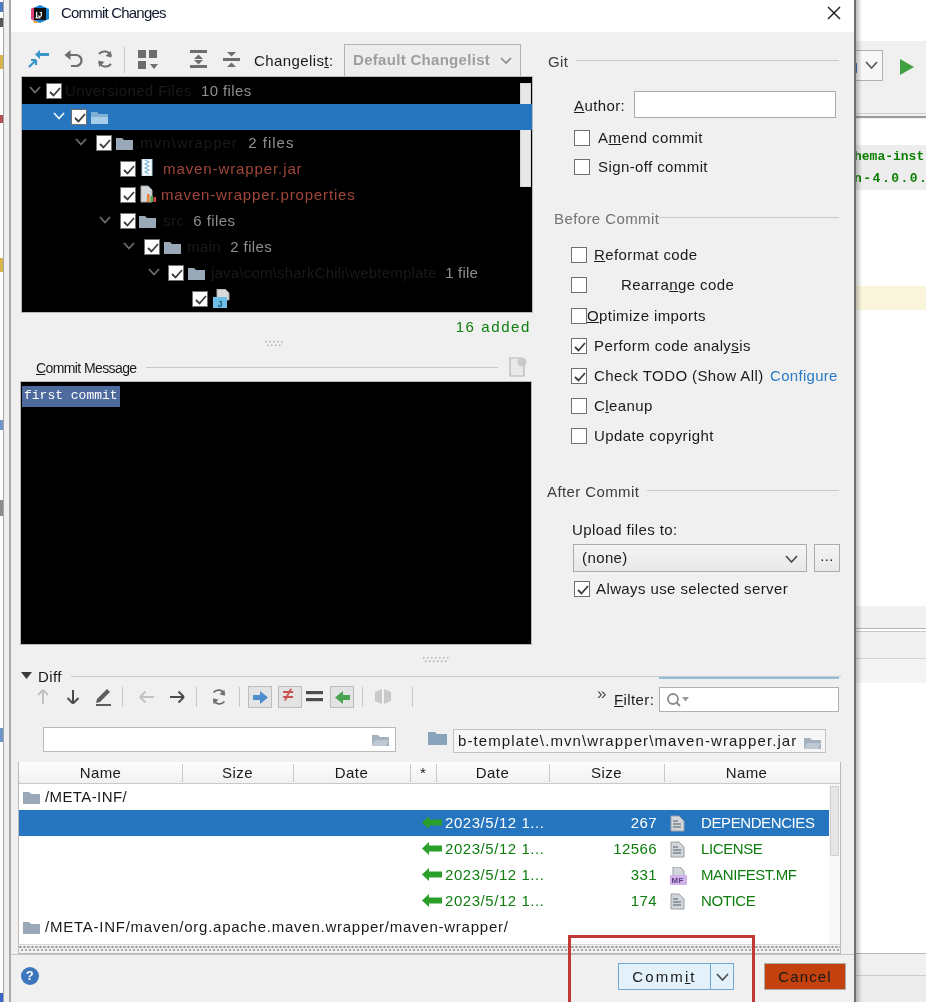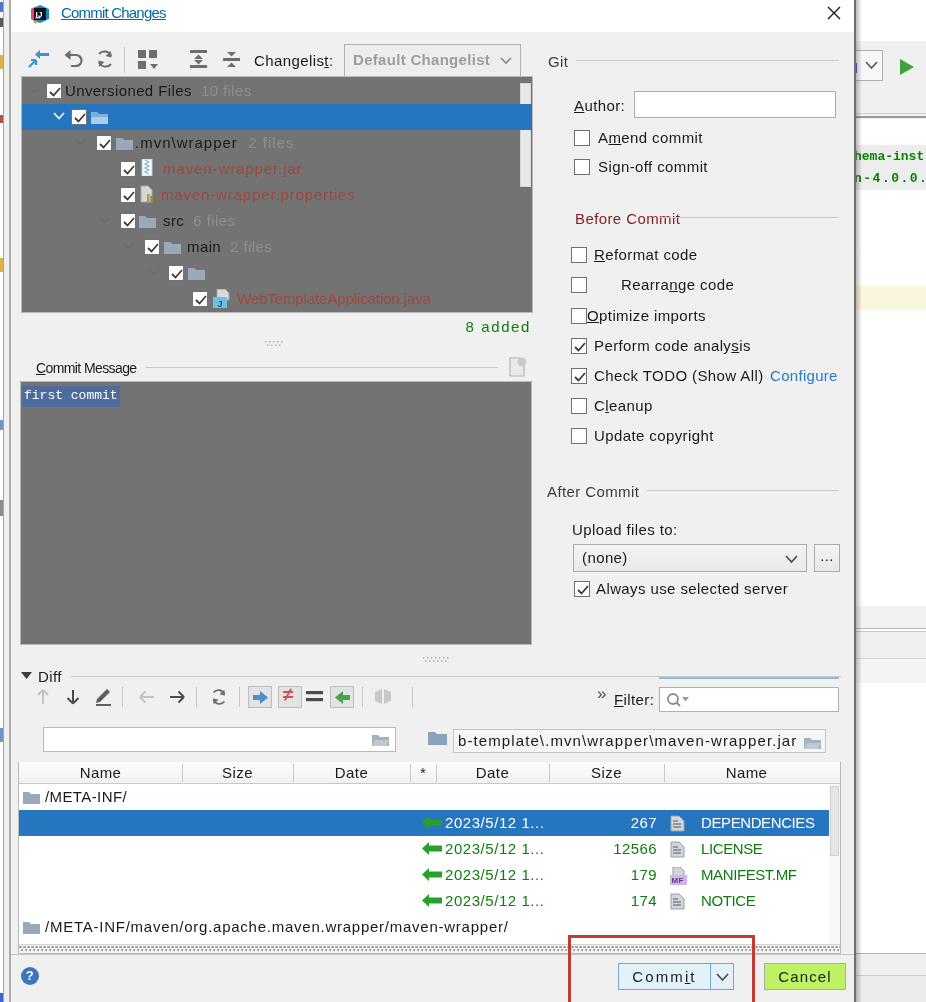--- a/index.html
+++ b/index.html
@@ -6,37 +6,37 @@
   html,body { width:926px; height:1002px; overflow:hidden; }
   body { font-family:"Liberation Sans", sans-serif; font-size:15px; color:#1a1a1a; background:#fff; position:relative; letter-spacing:0.4px; }
   .abs { position:absolute; }
   
   #bgleft { left:0; top:0; width:10px; height:1002px; background:#fff; }
   #bgright { left:854px; top:0; width:72px; height:1002px; background:#fff; }
   
   #dlg { left:10px; top:0; width:844px; height:1002px; background:#f0f0f0; border-left:1px solid #ababab; }
   #title { left:0; top:0; width:844px; height:32px; background:#fff; }
   .hline { height:1px; background:#c9c9c9; }
-  .panelborder { border:1px solid #b9b9b9; background:#737373; }
+  .panelborder { border:1px solid #b9b9b9; background:#000000; }
   .cb { position:absolute; width:16px; height:16px; background:#fff; border:1px solid #707070; }
   .cb svg { position:absolute; left:0px; top:0px; }
   .gray { color:#8f8f8f; }
   .rust { color:#a1463a; }
   .green { color:#0e7d0e; }
   .row { position:absolute; height:26px; line-height:26px; white-space:nowrap; }
   .sep { position:absolute; width:1px; background:#c5c5c5; }
   .ibox { position:absolute; width:24px; height:22px; background:#e3e3e3; border:1px solid #bdbdbd; }
 </style>
 </head>
 <body>
 <div id="bgleft" class="abs"></div>
 <div id="bgright" class="abs"></div>
 <div id="dlg" class="abs">
   <div id="title" class="abs"></div>
-  <div class="abs" style="left:50px; top:4px; font-size:15px; color:#0369a1; letter-spacing:-0.8px;text-decoration:underline;">Commit Changes</div>
+  <div class="abs" style="left:50px; top:4px; font-size:15px; color:#0f172a; letter-spacing:-0.8px;">Commit Changes</div>
 
   <svg class="abs" style="left:20px; top:5px;" width="18" height="18">
     <polygon points="9,0 18,4 18,14 9,18 0,14 0,4" fill="#1886d8"></polygon>
     <polygon points="0,4 4,2 4,16 0,14" fill="#e2447a"></polygon>
     <polygon points="2,15 8,18 3,18" fill="#f59a28"></polygon>
     <rect x="3" y="3" width="12" height="12" fill="#111"></rect>
     <text x="4.5" y="12" font-size="8" font-weight="bold" fill="#fff" font-family="Liberation Sans">IJ</text>
     <rect x="4.5" y="12.2" width="5" height="1.2" fill="#fff"></rect>
   </svg>
 
@@ -87,21 +87,21 @@
   <div class="abs panelborder" style="left:10px; top:76px; width:512px; height:237px;"></div>
   <div class="abs" style="left:509px; top:83px; width:11px; height:104px; background:#e8e8e8; border:1px solid #d5d5d5;"></div>
   <div class="row" style="left:11px; top:104px; width:510px; background:#2675bf;"></div>
 
   <div class="row" style="left:54px; top:78px;">Unversioned Files&nbsp; <span class="gray">10 files</span></div>
   <div class="row" style="left:124px; top:130px; letter-spacing:1.0px;">.mvn\wrapper&nbsp; <span class="gray">2 files</span></div>
   <div class="row rust" style="left:152px; top:156px; letter-spacing:0.9px;">maven-wrapper.jar</div>
   <div class="row rust" style="left:150px; top:182px; letter-spacing:0.85px;">maven-wrapper.properties</div>
   <div class="row" style="left:152px; top:208px;">src&nbsp; <span class="gray">6 files</span></div>
   <div class="row" style="left:176px; top:234px;">main&nbsp; <span class="gray">2 files</span></div>
-  <div class="row rust" style="left:226px; top:286px; letter-spacing:-0.1px;">WebTemplateApplication.java</div>
+  <div class="row" style="left:200px; top:260px; letter-spacing:0.2px;">java\com\sharkChili\webtemplate&nbsp; <span class="gray">1 file</span></div>
 
   <svg class="abs" style="left:18px; top:86px;" width="12" height="8">
       <path d="M1 1 L6 6.5 L11 1" stroke="#6e6e6e" stroke-width="1.8" fill="none"></path>
     </svg>
   <svg class="abs" style="left:42px; top:112px;" width="12" height="8">
       <path d="M1 1 L6 6.5 L11 1" stroke="#e8f1f8" stroke-width="1.8" fill="none"></path>
     </svg>
   <svg class="abs" style="left:64px; top:138px;" width="12" height="8">
       <path d="M1 1 L6 6.5 L11 1" stroke="#6e6e6e" stroke-width="1.8" fill="none"></path>
     </svg>
@@ -189,21 +189,21 @@
     <rect x="10.4" y="11" width="2.6" height="6" fill="#53a653"></rect>
     <rect x="13.4" y="12" width="2.6" height="5" fill="#d24a43"></rect>
   </svg>
 
   <svg class="abs" style="left:202px; top:289px;" width="18" height="19">
     <path d="M4 0 L12 0 L16 4 L16 11 L4 11 Z" fill="#d9d9d9" stroke="#a5a5a5"></path>
     <rect x="0" y="8" width="14" height="11" fill="#6cc0e8"></rect>
     <text x="4.5" y="17.5" font-size="9" font-weight="bold" fill="#20566e" font-family="Liberation Sans">J</text>
   </svg>
 
-  <div class="abs" style="right:323px; top:318px; color:#0e7d0e; letter-spacing:1.6px;">8 added</div>
+  <div class="abs" style="right:323px; top:318px; color:#0e7d0e; letter-spacing:1.6px;">16 added</div>
 
   <svg class="abs" style="left:254px; top:341px;" width="20" height="6">
     <g fill="#b0b0b0">
         <rect x="0" y="0" width="1.5" height="1.5"></rect>
         <rect x="4" y="0" width="1.5" height="1.5"></rect>
         <rect x="8" y="0" width="1.5" height="1.5"></rect>
         <rect x="12" y="0" width="1.5" height="1.5"></rect>
         <rect x="16" y="0" width="1.5" height="1.5"></rect>
     <rect x="2" y="3.5" width="1.5" height="1.5"></rect>
         <rect x="6" y="3.5" width="1.5" height="1.5"></rect>
@@ -364,21 +364,21 @@
       <path d="M0 6.5 L7 0 L7 3.5 L20 3.5 L20 9.5 L7 9.5 L7 13 Z" fill="#2aa02a"></path>
     </svg>
 
   <div class="row" style="left:434px; top:810px; color:#fff; letter-spacing:0.55px;">2023/5/12 1...</div>
   <div class="row green" style="left:434px; top:836px; letter-spacing:0.55px;">2023/5/12 1...</div>
   <div class="row green" style="left:434px; top:862px; letter-spacing:0.55px;">2023/5/12 1...</div>
   <div class="row green" style="left:434px; top:888px; letter-spacing:0.55px;">2023/5/12 1...</div>
 
   <div class="row" style="left:520px; top:810px; width:126px; text-align:right; color:#fff;">267</div>
   <div class="row green" style="left:520px; top:836px; width:126px; text-align:right;">12566</div>
-  <div class="row green" style="left:520px; top:862px; width:126px; text-align:right;">179</div>
+  <div class="row green" style="left:520px; top:862px; width:126px; text-align:right;">331</div>
   <div class="row green" style="left:520px; top:888px; width:126px; text-align:right;">174</div>
 
   <svg class="abs" style="left:659px; top:815px;" width="15" height="17">
       <path d="M1 1 L9 1 L14 6 L14 16 L1 16 Z" fill="#d2d6da" stroke="#9aa0a6"></path>
       <path d="M3 6 L8 6 M3 9 L11 9 M3 12 L11 12" stroke="#7c868e" stroke-width="1.4"></path>
     </svg>
   <svg class="abs" style="left:659px; top:841px;" width="15" height="17">
       <path d="M1 1 L9 1 L14 6 L14 16 L1 16 Z" fill="#d2d6da" stroke="#9aa0a6"></path>
       <path d="M3 6 L8 6 M3 9 L11 9 M3 12 L11 12" stroke="#7c868e" stroke-width="1.4"></path>
     </svg>
@@ -404,33 +404,33 @@
     background-image:radial-gradient(circle at 1.5px 2px, #9a9a9a 1px, transparent 1.4px), radial-gradient(circle at 3.5px 5px, #9a9a9a 1px, transparent 1.4px); background-size:4px 7px;"></div>
 
   <div class="abs" style="left:0px; top:954px; width:844px; height:48px; background:#f0f0f0; border-top:1px solid #c3c3c3;"></div>
   <div class="abs" style="left:10px; top:967px; width:18px; height:18px; border-radius:50%; background:#3c77bd; color:#fff; font-size:13px; font-weight:bold; text-align:center; line-height:18px;">?</div>
   <div class="abs" style="left:607px; top:963px; width:93px; height:27px; background:#e3f1fb; border:1px solid #72a7d3; text-align:center; line-height:25px; letter-spacing:2.1px;">Comm<span style="text-decoration:underline">i</span>t</div>
   <div class="abs" style="left:699px; top:963px; width:24px; height:27px; background:#e3f1fb; border:1px solid #72a7d3;">
     <svg style="position:absolute;left:5px;top:9px;" width="13" height="9">
         <path d="M1 1 L6.5 7 L12 1" stroke="#4c4c4c" stroke-width="1.7" fill="none"></path>
       </svg>
   </div>
-  <div class="abs" style="left:753px; top:963px; width:82px; height:27px; background:#bef264; border:1px solid #acacac; text-align:center; line-height:25px; letter-spacing:1.1px;">Cancel</div>
+  <div class="abs" style="left:753px; top:963px; width:82px; height:27px; background:#c2410c; border:1px solid #acacac; text-align:center; line-height:25px; letter-spacing:1.1px;">Cancel</div>
 
   <div class="abs" style="left:557px; top:935px; width:187px; height:80px; border:3px solid #c23a34;"></div>
 
   <div class="abs" style="left:537px; top:53px; color:#3c3c3c;">Git</div>
   <div class="abs hline" style="left:565px; top:60px; width:263px;"></div>
   <div class="abs" style="left:563px; top:97px;"><span style="text-decoration:underline">A</span>uthor:</div>
   <div class="abs" style="left:623px; top:91px; width:202px; height:27px; background:#fff; border:1px solid #ababab;"></div>
   <div class="cb" style="left:563px; top:130px;"></div>
   <div class="abs" style="left:587px; top:129px;">A<span style="text-decoration:underline">m</span>end commit</div>
   <div class="cb" style="left:563px; top:159px;"></div>
   <div class="abs" style="left:587px; top:158px;">Si<span style="text-decoration:underline">g</span>n-off commit</div>
-  <div class="abs" style="left:564px; top:210px; color:#7f1d1d;">Before Commit</div>
+  <div class="abs" style="left:543px; top:210px; color:#737373;">Before Commit</div>
   <div class="abs hline" style="left:648px; top:217px; width:180px;"></div>
   <div class="cb" style="left:560px; top:247px;"></div>
   <div class="abs" style="left:583px; top:246px;"><span style="text-decoration:underline">R</span>eformat code</div>
   <div class="cb" style="left:560px; top:277px;"></div>
   <div class="abs" style="left:610px; top:276px;">Rearra<span style="text-decoration:underline">n</span>ge code</div>
   <div class="cb" style="left:560px; top:308px;"></div>
   <div class="abs" style="left:576px; top:307px;"><span style="text-decoration:underline">O</span>ptimize imports</div>
   <div class="cb" style="left:560px; top:338px;">
       <svg width="16" height="16">
         <path d="M3 8 L6.5 11.5 L13 4" stroke="#3c3c3c" stroke-width="1.8" fill="none"></path>

